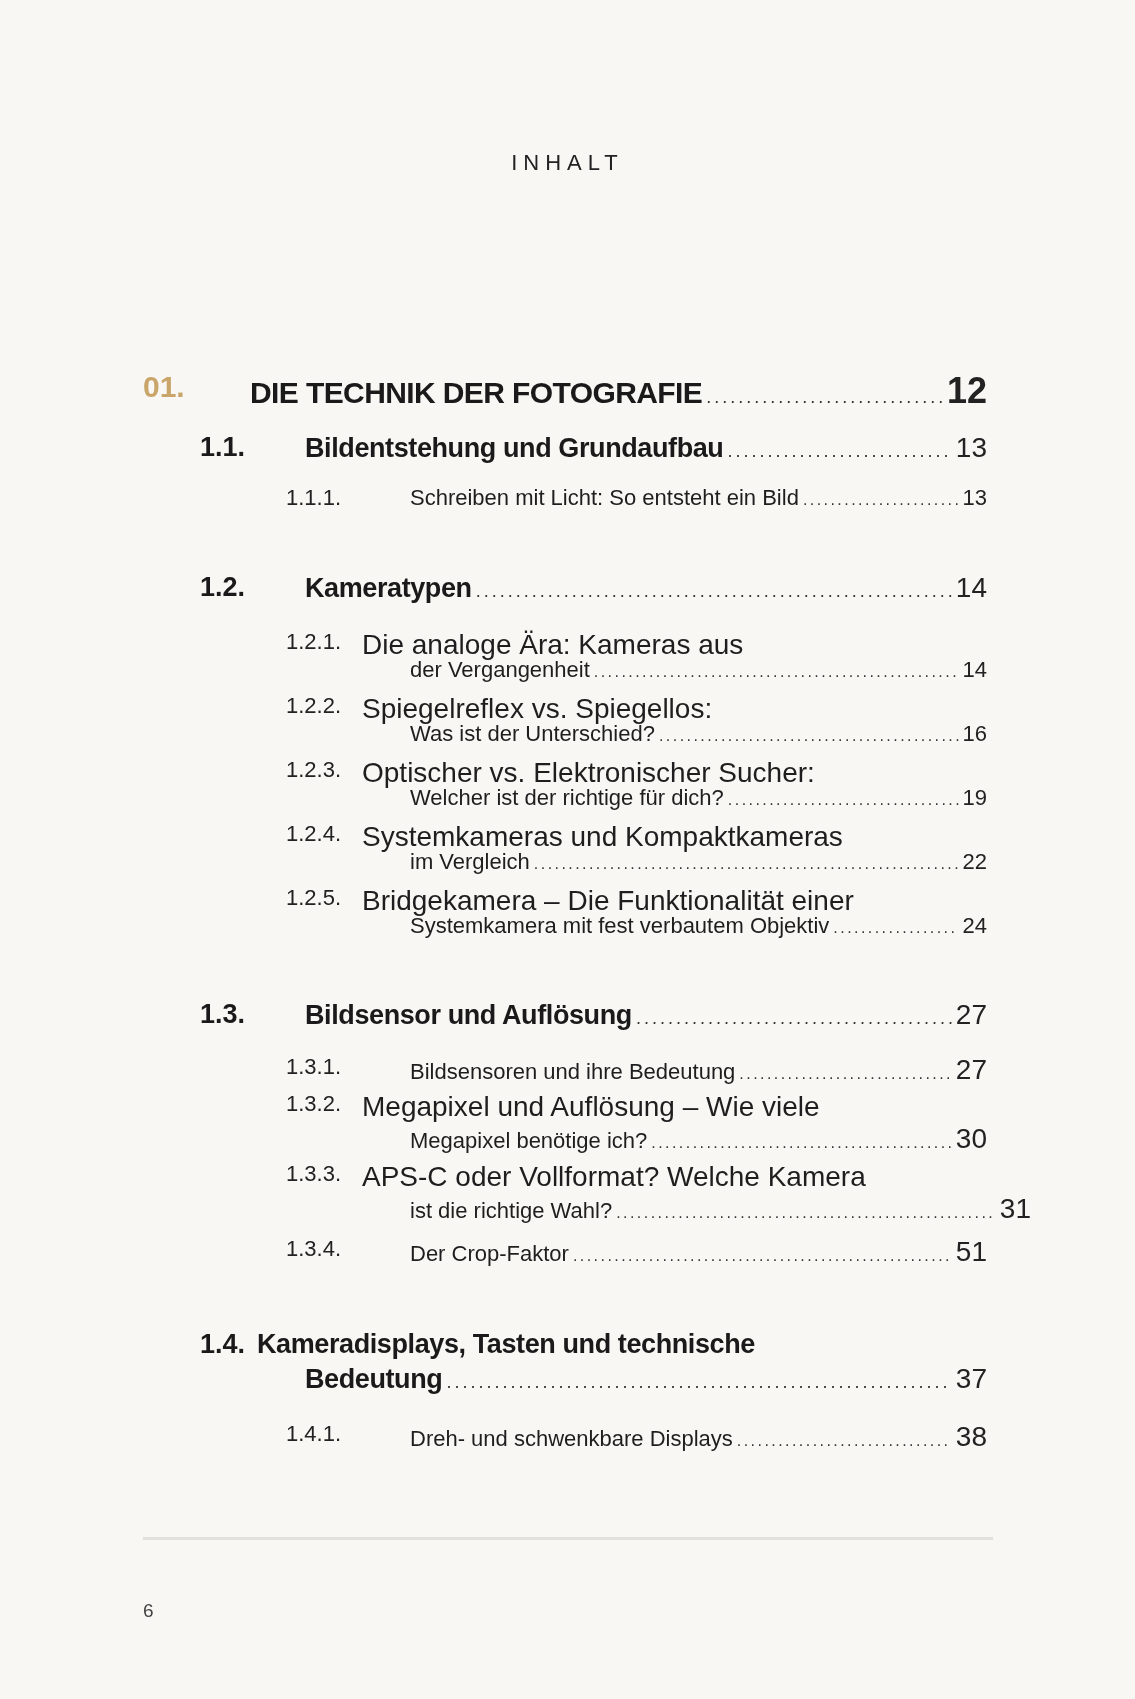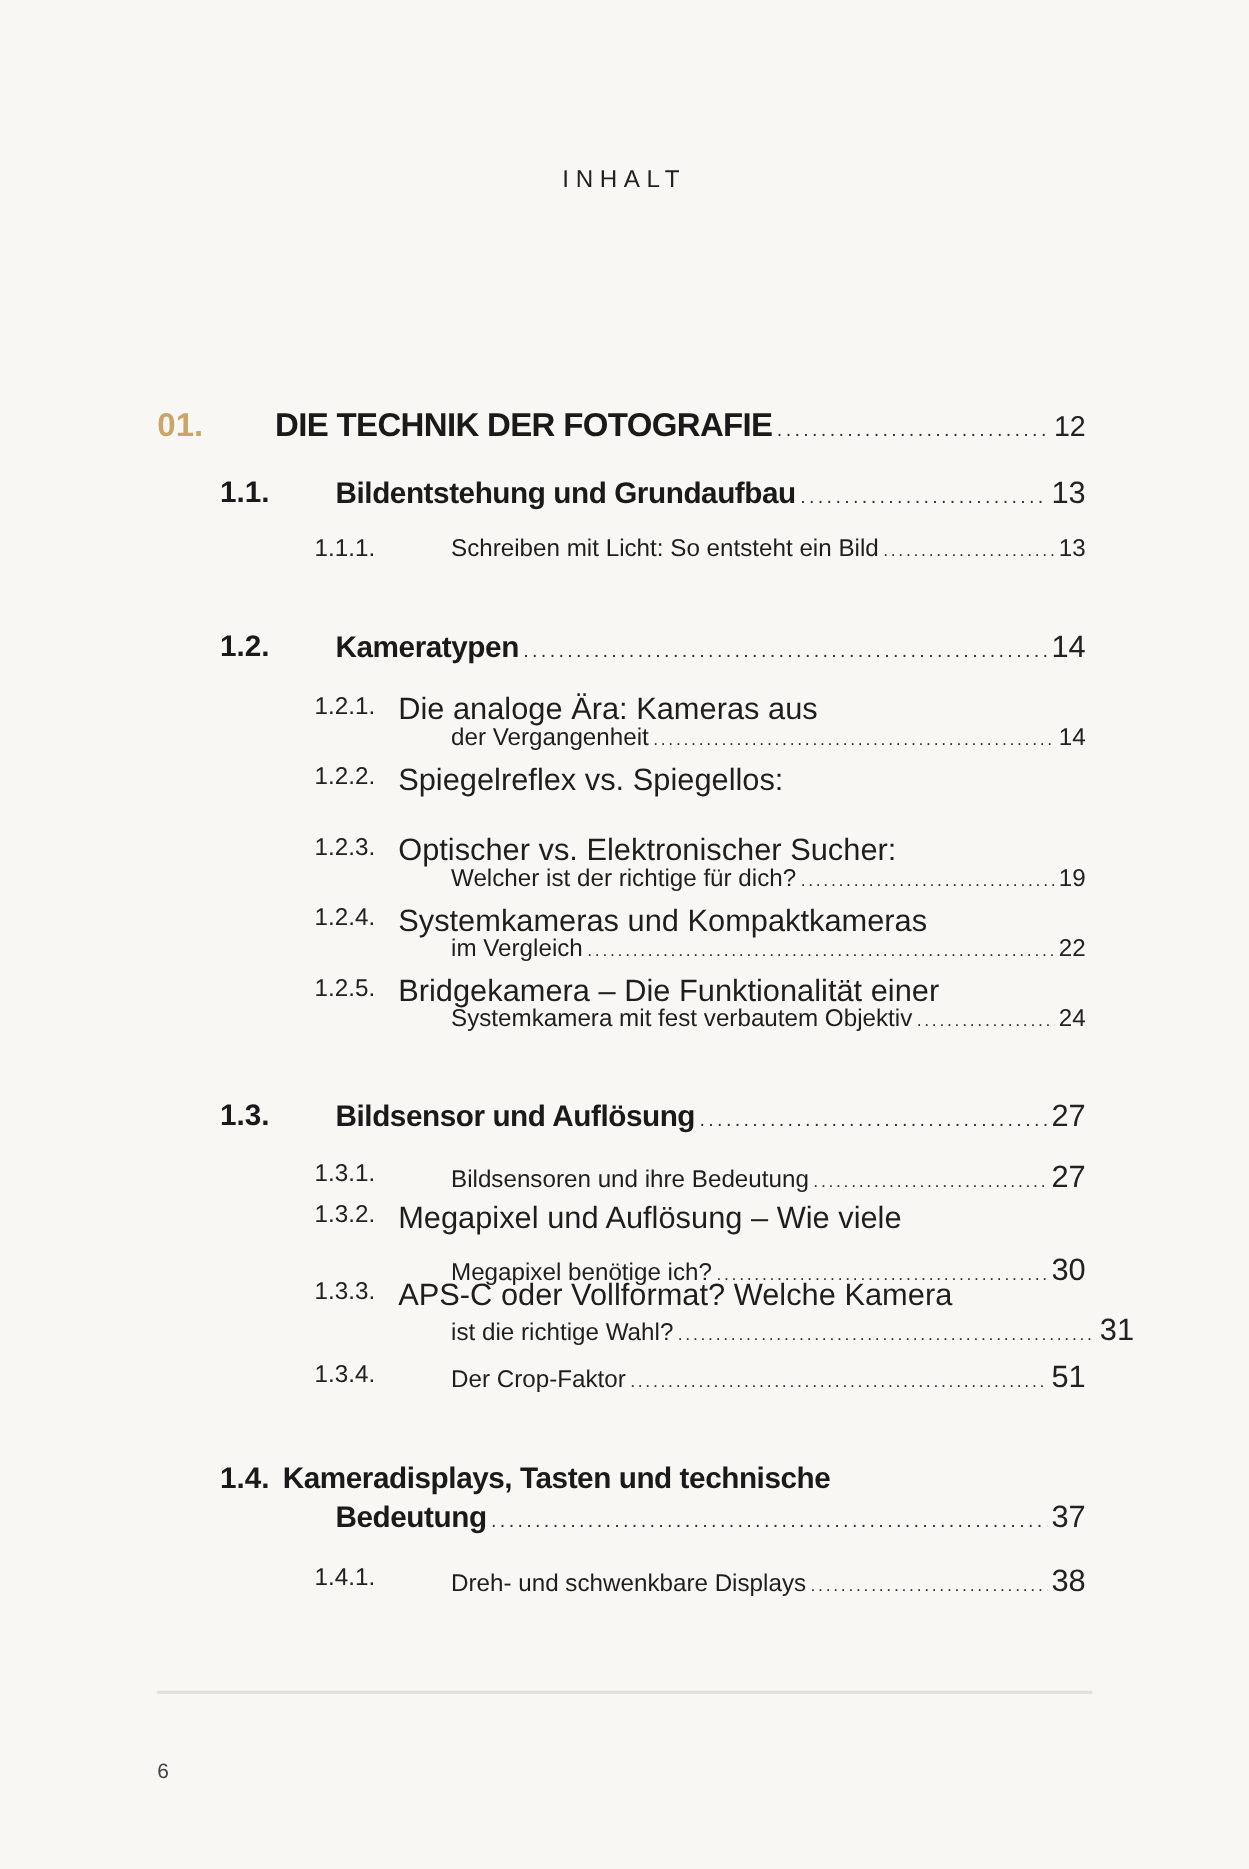--- a/index.html
+++ b/index.html
@@ -34,21 +34,21 @@
     content: ". . . . . . . . . . . . . . . . . . . . . . . . . . . . . . . . . . . . . . . . . . . . . . . . . . . . . . . . . . . . . . . . . . . . . . . . . . . . . . . . . . . . . . . . . . . . . . . . . . . . . . . . . . . . . . . . . . . . . . . .";
     letter-spacing: -1px;
     font-weight: 400;
   }
   .pg { flex: 0 0 auto; font-weight: 300; color: #222; }
 
   
   .chapter { top: 370px; height: 40px; }
   .chapter .num { left: 143px; top: 0; font-size: 30px; font-weight: 700; color: #c9a56a; }
   .chapter .label-wrap { left: 202px; right: 148px; top: 0; font-size: 30px; font-weight: 700; letter-spacing: -0.6px; }
-  .chapter .pg { font-size: 26px; font-weight: 400; letter-spacing: 0; }
+  .chapter .pg { font-size: 36px; font-weight: 700; letter-spacing: 0; }
   .chapter .dots { font-size: 18px; }
 
   
   .section .num { left: 200px; font-size: 27px; font-weight: 700; }
   .section .label-wrap { left: 257px; right: 148px; font-size: 27px; font-weight: 700; letter-spacing: -0.4px; }
   .section .pg { font-size: 28px; font-weight: 400; letter-spacing: 0; }
   .section .dots { font-size: 18px; }
 
   
   .sub .num { left: 286px; font-size: 22px; color: #222; }
@@ -111,20 +111,25 @@
   <span class="line1" style="top:0">Die analoge Ära: Kameras aus</span>
   <div class="label-wrap" style="top:28px">
     <span class="txt">der Vergangenheit</span>
     <span class="dots"></span>
     <span class="pg">14</span>
   </div>
 </div>
 <div class="row sub" style="top:693px; height:60px;">
   <span class="num" style="top:0">1.2.2.</span>
   <span class="line1" style="top:0">Spiegelreflex vs. Spiegellos:</span>
+  <div class="label-wrap" style="top:28px">
+    <span class="txt">Was ist der Unterschied?</span>
+    <span class="dots"></span>
+    <span class="pg">16</span>
+  </div>
 </div>
 <div class="row sub" style="top:757px; height:60px;">
   <span class="num" style="top:0">1.2.3.</span>
   <span class="line1" style="top:0">Optischer vs. Elektronischer Sucher:</span>
   <div class="label-wrap" style="top:28px">
     <span class="txt">Welcher ist der richtige für dich?</span>
     <span class="dots"></span>
     <span class="pg">19</span>
   </div>
 </div>
@@ -159,21 +164,21 @@
   <span class="num">1.3.1.</span>
   <div class="label-wrap">
     <span class="txt">Bildsensoren und ihre Bedeutung</span>
     <span class="dots"></span>
     <span class="pg big">27</span>
   </div>
 </div>
 <div class="row sub" style="top:1091px; height:66px;">
   <span class="num" style="top:0">1.3.2.</span>
   <span class="line1" style="top:0">Megapixel und Auflösung – Wie viele</span>
-  <div class="label-wrap" style="top:48px">
+  <div class="label-wrap" style="top:32px">
     <span class="txt">Megapixel benötige ich?</span>
     <span class="dots"></span>
     <span class="pg big">30</span>
   </div>
 </div>
 <div class="row sub" style="top:1161px; height:66px;padding-left:44px;">
   <span class="num" style="top:0">1.3.3.</span>
   <span class="line1" style="top:0">APS-C oder Vollformat? Welche Kamera</span>
   <div class="label-wrap" style="top:32px">
     <span class="txt">ist die richtige Wahl?</span>

